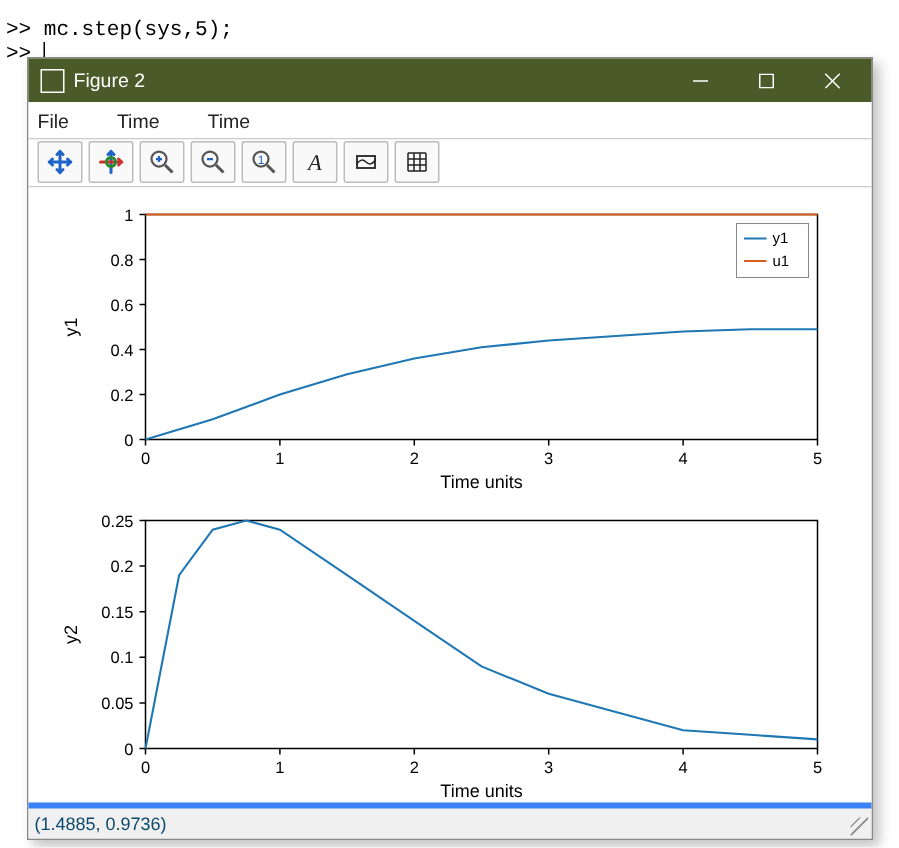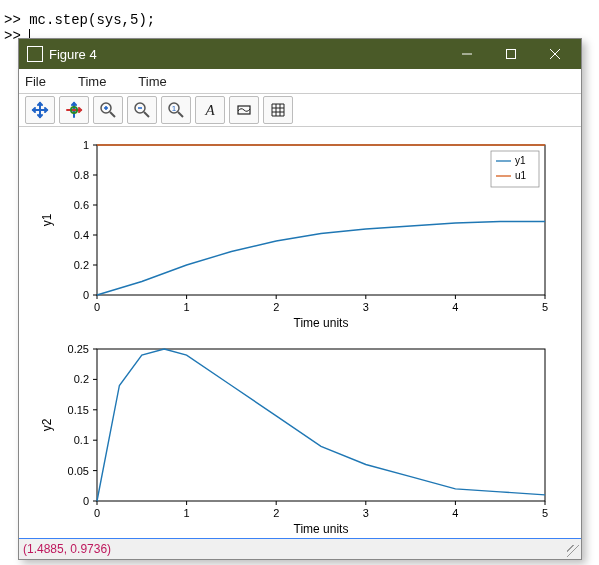--- a/index.html
+++ b/index.html
@@ -98,23 +98,23 @@
   .plotarea {
     flex: 1;
     position: relative;
     background: #fff;
   }
   .plotarea svg { display: block; }
 
   .statusbar {
     height: 20px;
     background: #f0f0f0;
-    border-top: 1px solid #3b82f6;
+    border-top: 4px solid #3b82f6;
     font-size: 12px;
-    color: #be185d;
+    color: #0c4a6e;
     padding-left: 4px;
     line-height: 20px;
     position: relative;
   }
   .statusbar .grip {
     position: absolute;
     right: 2px; bottom: 2px;
     width: 12px; height: 12px;
     background:
      linear-gradient(135deg, transparent 4px, #999 4px, #999 5px, transparent 5px,
@@ -125,21 +125,21 @@
 <body>
 
 <div class="console">
   <div>&gt;&gt; mc.step(sys,5);</div>
   <div><span class="prompt">&gt;&gt; </span><span class="cursor"></span></div>
 </div>
 
 <div class="figwin">
   <div class="titlebar">
     <span class="ticon"></span>
-    <span class="title">Figure 4</span>
+    <span class="title">Figure 2</span>
     <div class="winbtn">
       <svg width="10" height="10">
           <line x1="0" y1="5" x2="10" y2="5"></line>
         </svg>
     </div>
     <div class="winbtn">
       <svg width="10" height="10">
           <rect x="0.5" y="0.5" width="9" height="9"></rect>
         </svg>
     </div>

